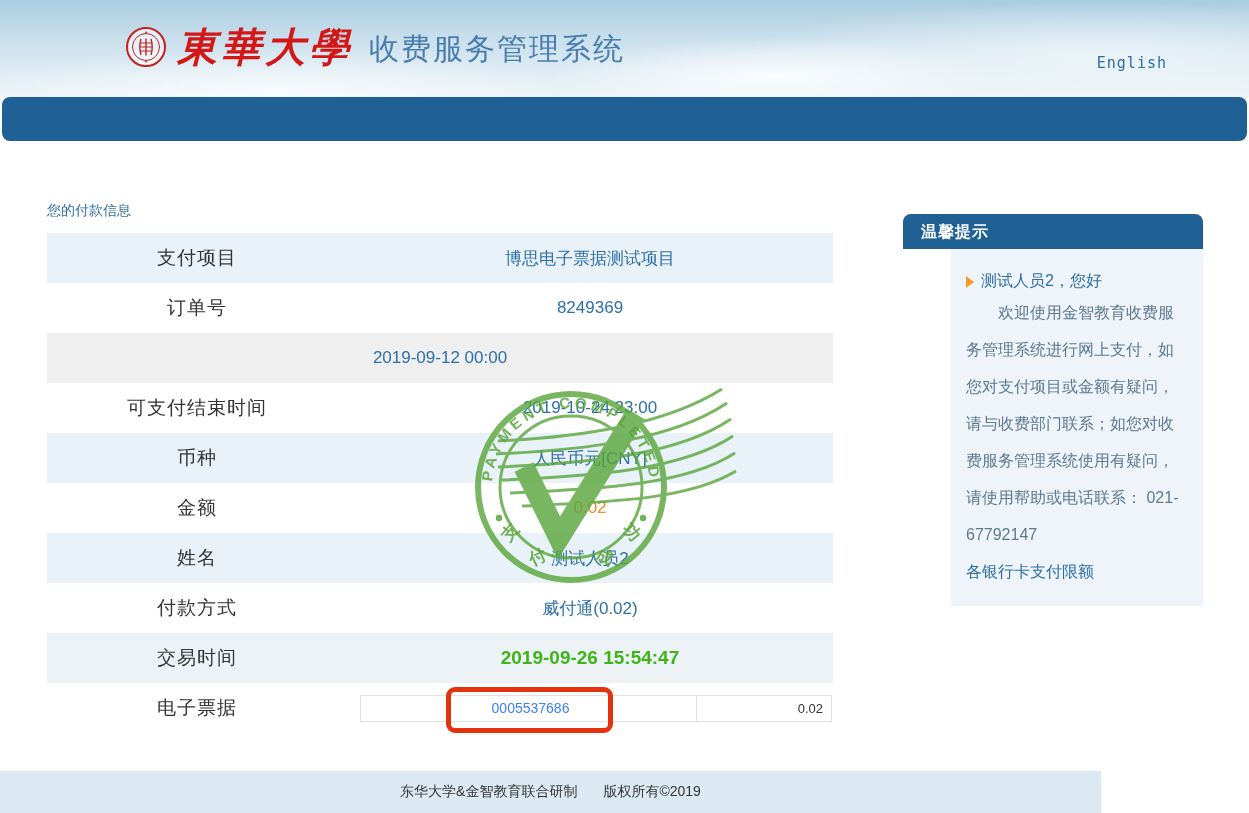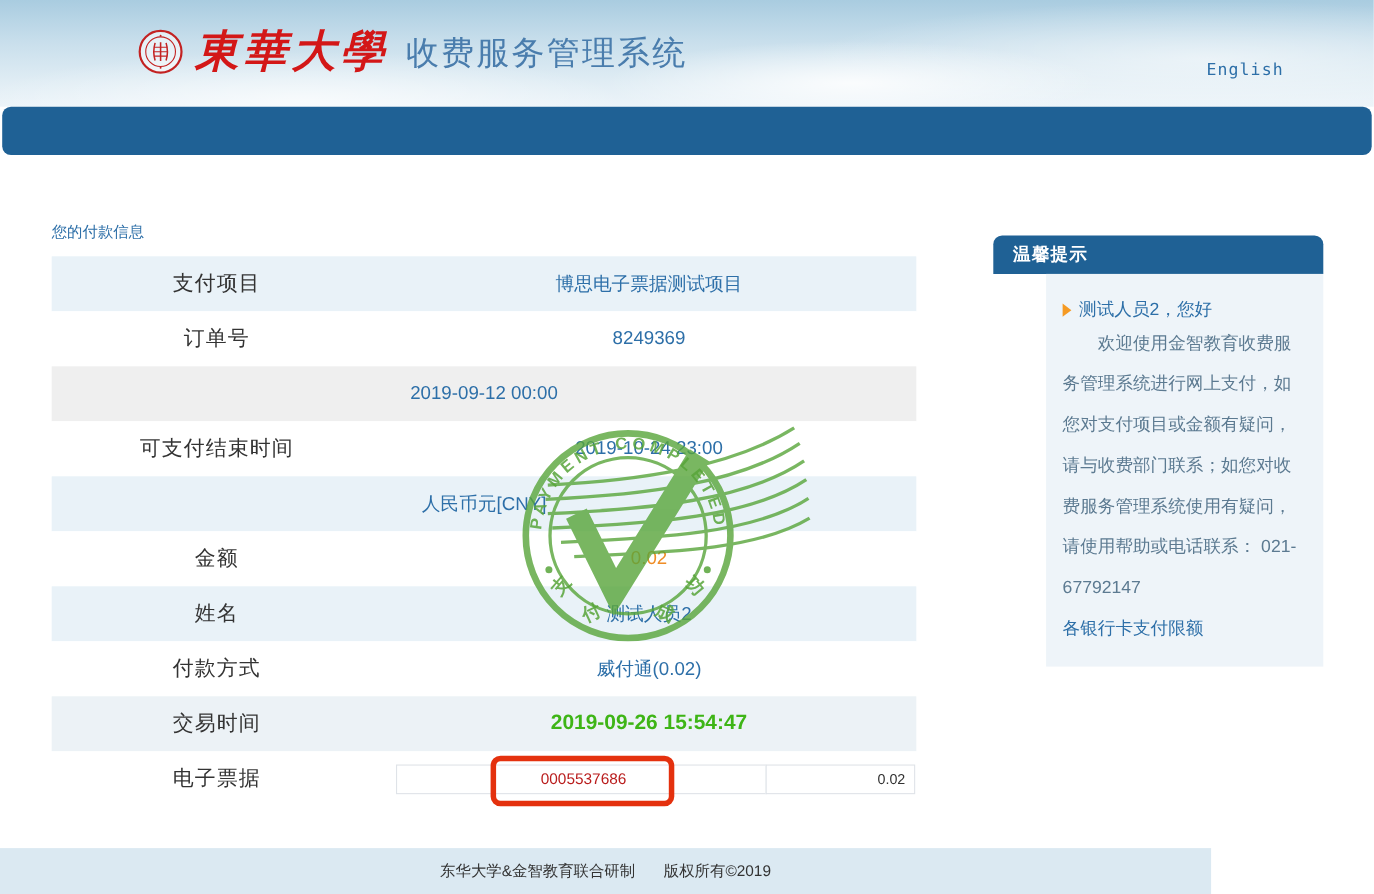--- a/index.html
+++ b/index.html
@@ -51,21 +51,21 @@
   .v-orange { color:#ef8d26; }
   .v-green  { color:#3eb516; font-weight:bold; font-size:19px; }
   
   .einv-table { display:flex; margin-left:13px; height:27px; }
   .einv-cell {
     border:1px solid #dfe3e8; background:#fff; height:27px;
     display:flex; align-items:center; justify-content:center; font-size:14px;
   }
   .einv-cell + .einv-cell { margin-left:-1px; }
   .c1 { width:90px; }
-  .c2 { width:163px; color:#b91c1c; cursor:pointer; }
+  .c2 { width:163px; color:#3b82f6; cursor:pointer; }
   .c3 { width:86px; }
   .c4 { width:136px; justify-content:flex-end; padding-right:8px; color:#333; font-size:13px; }
   .annotation-box {
     position:absolute; left:399px; top:454px; width:167px; height:46px;
     border:5px solid #e4310e; border-radius:9px; pointer-events:none;
   }
   
   .stamp { position:absolute; left:430px; top:365px; pointer-events:none; }
   
   .tips { position:absolute; left:903px; top:214px; width:300px; }
@@ -126,20 +126,21 @@
       <span class="row-value v-blue">8249369</span>
     </div>
     <div class="row bg-gray">
       <span class="row-value v-blue">2019-09-12 00:00</span>
     </div>
     <div class="row bg-white">
       <span class="row-label">可支付结束时间</span>
       <span class="row-value v-blue">2019-10-24 23:00</span>
     </div>
     <div class="row bg-blue">
+      <span class="row-label">币种</span>
       <span class="row-value v-blue">人民币元[CNY]</span>
     </div>
     <div class="row bg-white">
       <span class="row-label">金额</span>
       <span class="row-value v-orange">0.02</span>
     </div>
     <div class="row bg-blue">
       <span class="row-label">姓名</span>
       <span class="row-value v-blue">测试人员2</span>
     </div>

